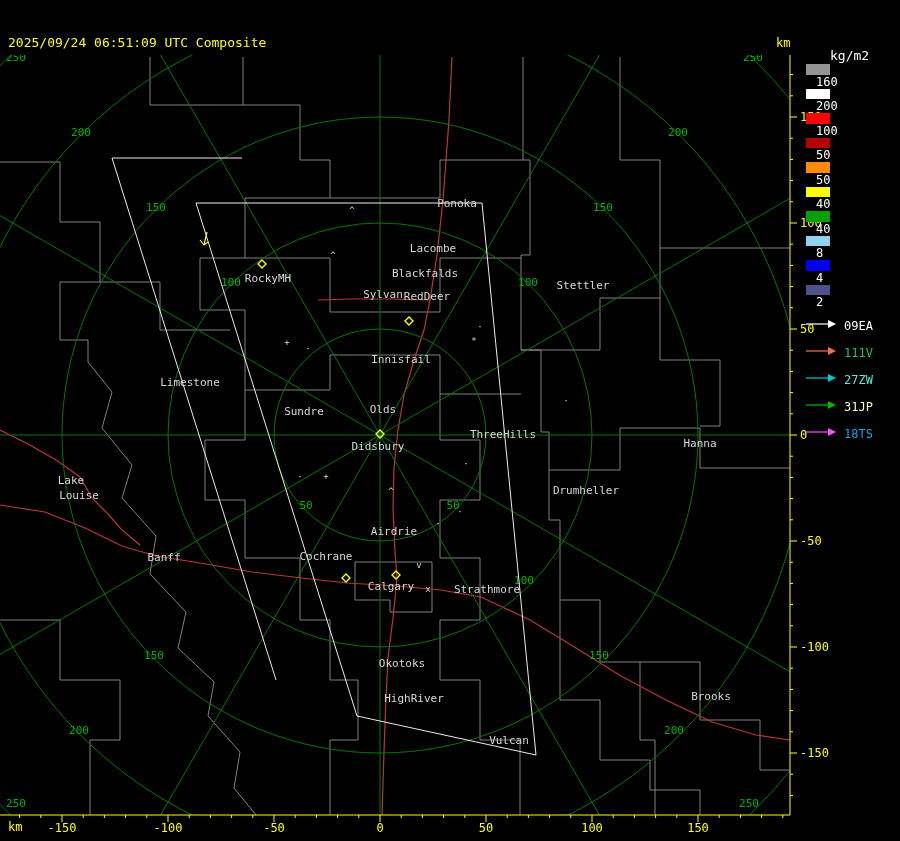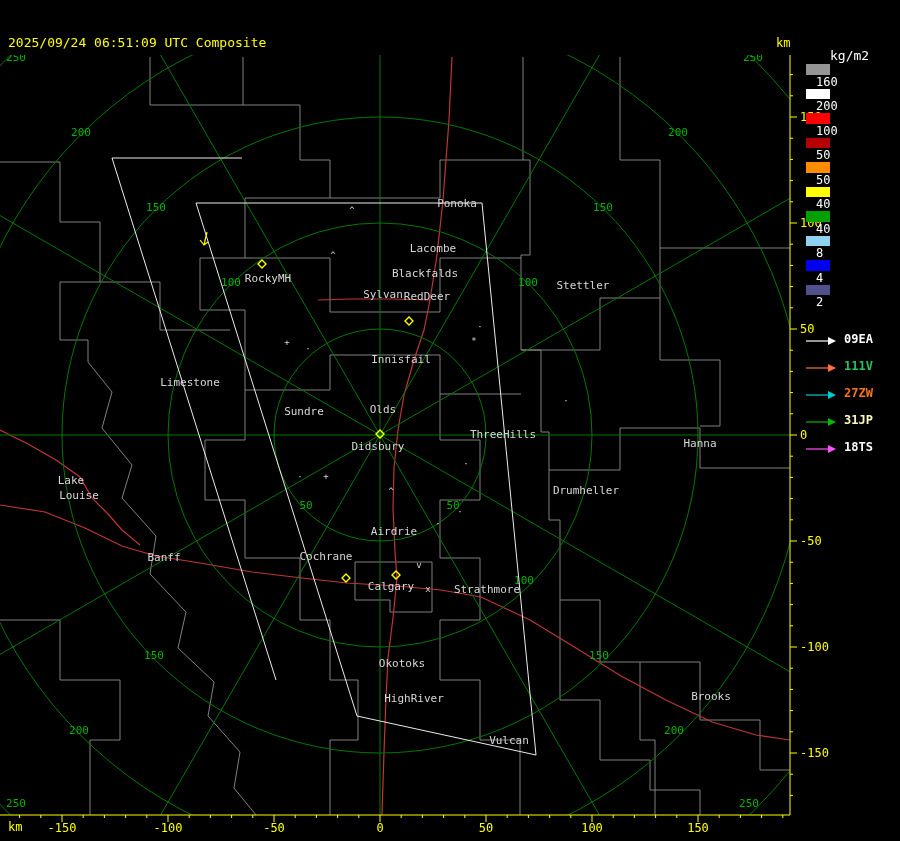--- a/index.html
+++ b/index.html
@@ -11,21 +11,21 @@
   .timestamp{position:absolute;top:35px;left:8px;color:#ffff00;font-size:13px;}
   .km-top{position:absolute;top:36px;left:776px;color:#ffff00;font-size:12px;}
   .km-bottom{position:absolute;top:820px;left:8px;color:#ffff00;font-size:12px;}
   #map{position:absolute;top:0;left:0;}
   .colorbar-unit{position:absolute;top:48px;left:830px;color:#ffffff;font-size:13px;}
   #swatches{position:absolute;top:64px;left:806px;}
   .swatch-row{display:flex;height:24.5px;flex-direction:column;}
   .swatch{width:24px;height:24.5px;}
   .swatch-label{margin-left:10px;color:#ffffff;font-size:12px;}
   #radar-legend{position:absolute;top:319px;left:806px;}
-  .legend-row{display:flex;align-items:flex-end;height:27px;font-weight:bold;}
+  .legend-row{display:flex;align-items:flex-start;height:27px;}
   .legend-label{margin-left:8px;font-size:12px;}
 </style>
 </head>
 <body>
 
 <div class="titlebar">Single_Scan_VIL</div>
 <div class="title-sep"></div>
 
 <svg id="map" width="900" height="841" viewBox="0 0 900 841">
     <defs>
@@ -295,29 +295,29 @@
         <line x1="0" y1="5" x2="22" y2="5" stroke="#ff7040" stroke-width="1.2"></line>
         <polygon points="22,1 30,5 22,9" fill="#ff7040"></polygon>
       </svg>
       <span class="legend-label" style="color:#22c55e">111V</span>
     </div>
     <div class="legend-row">
       <svg width="30" height="10">
         <line x1="0" y1="5" x2="22" y2="5" stroke="#00cccc" stroke-width="1.2"></line>
         <polygon points="22,1 30,5 22,9" fill="#00cccc"></polygon>
       </svg>
-      <span class="legend-label" style="color:#f97316">27ZW</span>
+      <span class="legend-label" style="color:#5eead4">27ZW</span>
     </div>
     <div class="legend-row">
       <svg width="30" height="10">
         <line x1="0" y1="5" x2="22" y2="5" stroke="#00bb00" stroke-width="1.2"></line>
         <polygon points="22,1 30,5 22,9" fill="#00bb00"></polygon>
       </svg>
       <span class="legend-label" style="color:#fef9c3">31JP</span>
     </div>
     <div class="legend-row">
       <svg width="30" height="10">
         <line x1="0" y1="5" x2="22" y2="5" stroke="#ff50ff" stroke-width="1.2"></line>
         <polygon points="22,1 30,5 22,9" fill="#ff50ff"></polygon>
       </svg>
-      <span class="legend-label" style="color:#ffffff">18TS</span>
+      <span class="legend-label" style="color:#0ea5e9">18TS</span>
     </div>
   </div>
 
 </body></html>

